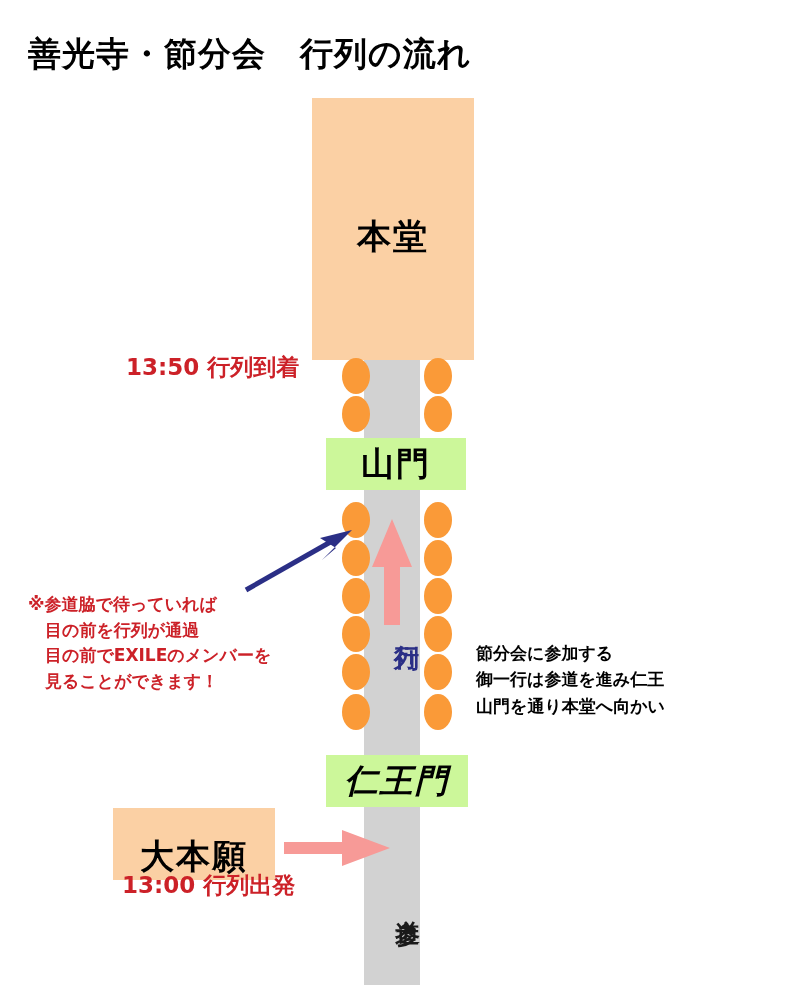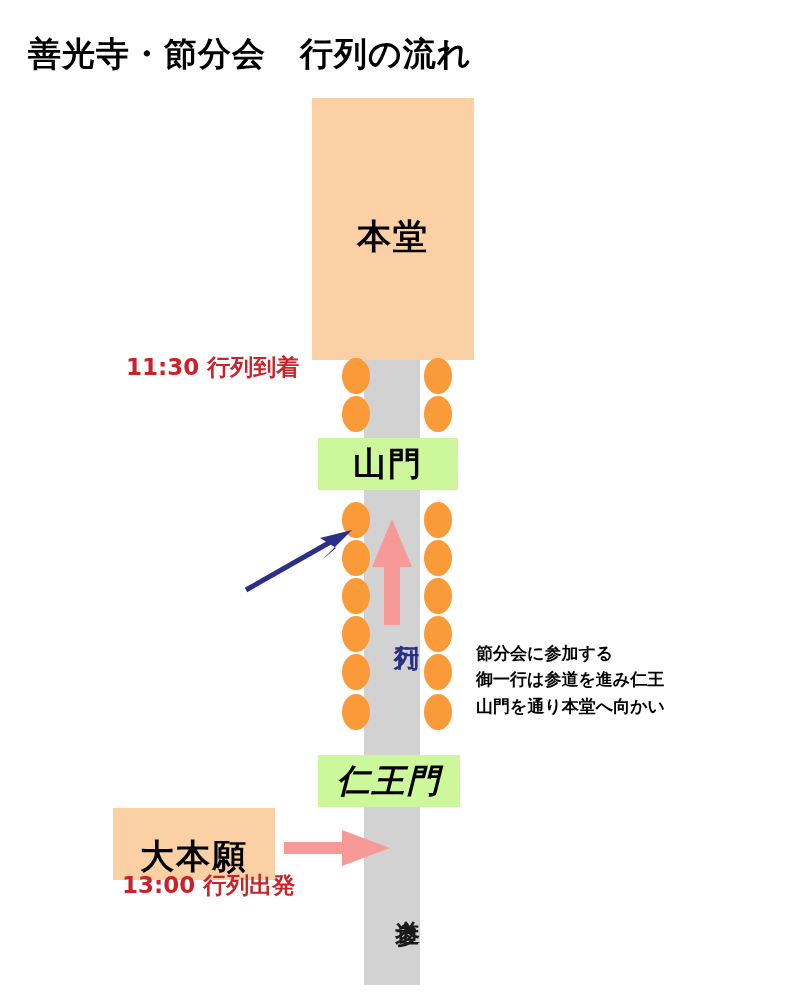--- a/index.html
+++ b/index.html
@@ -112,20 +112,21 @@
   .gate {
     position: absolute;
     background: #ccf79a;
     display: flex;
     align-items: center;
     justify-content: center;
     color: #000000;
     font-weight: bold;
     font-size: 33px;
     letter-spacing: 2px;
+    margin-left: 8px;
   }
   #sanmon {
     left: 318px;
     top: 438px;
     width: 140px;
     height: 52px;
   }
   #niomon {
     left: 318px;
     top: 755px;
@@ -253,20 +254,24 @@
       <polygon points="108,4 76,12 92,22 78,34" fill="#2b2f86"></polygon>
     </svg>
   </div>
 
   <div class="depart-arrow">
     <svg width="106" height="36" viewBox="0 0 106 36" xmlns="http://www.w3.org/2000/svg">
       <polygon points="0,12 58,12 58,0 106,18 58,36 58,24 0,24" fill="#f79a97"></polygon>
     </svg>
   </div>
 
-  <div class="note-red" id="time-arrive">11:30 行列到着</div>
+  <div class="note-red" id="time-arrive">13:50 行列到着</div>
   <div class="note-red" id="time-depart">13:00 行列出発</div>
 
+  <div class="note-red" id="side-note">※参道脇で待っていれば
+　目の前を行列が通過
+　目の前でEXILEのメンバーを
+　見ることができます！</div>
   <div class="note-blue">節分会に参加する
 御一行は参道を進み仁王門、
 山門を通り本堂へ向かいます</div>
 
 </div>
 
 </body></html>

